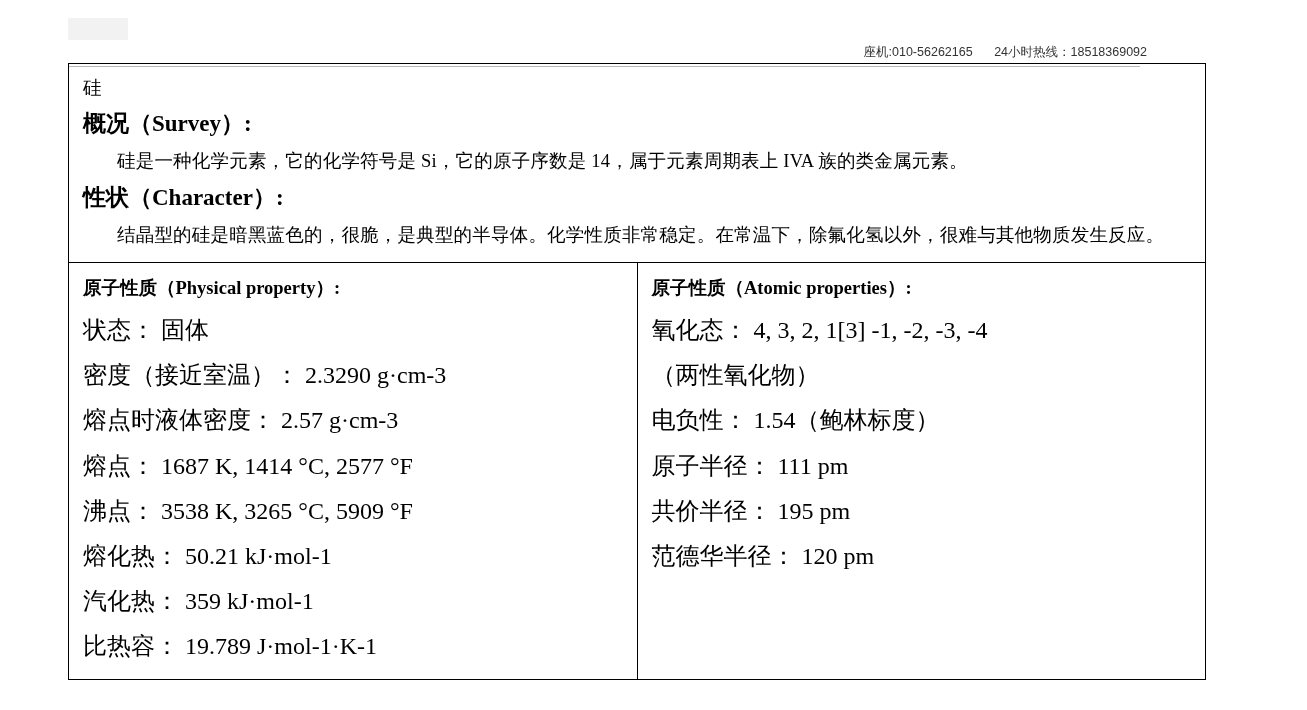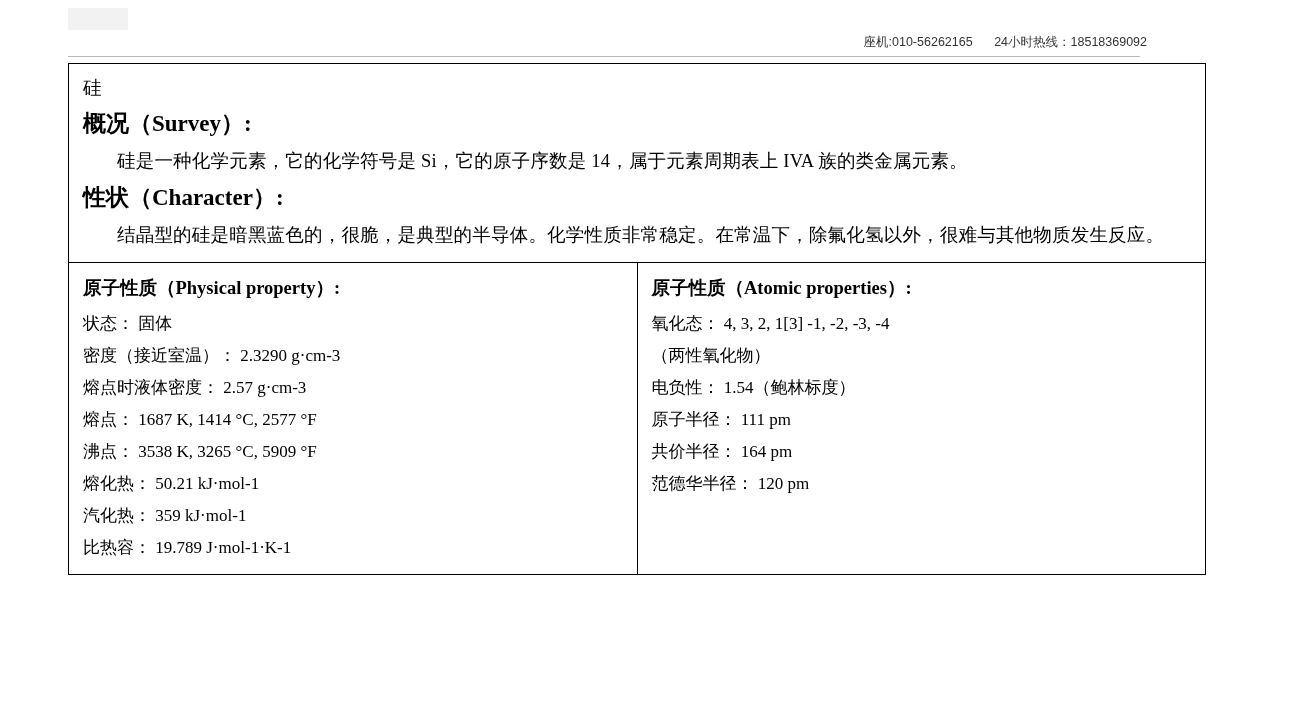--- a/index.html
+++ b/index.html
@@ -16,21 +16,21 @@
   }
   .page {
     position: relative;
     width: 1307px;
     height: 710px;
   }
 
   
   .header {
     position: absolute;
-    top: 2px;
+    top: 12px;
     left: 0;
     width: 1307px;
     height: 56px;
   }
   .logo-box {
     position: absolute;
     left: 68px;
     top: 6px;
     width: 60px;
     height: 22px;
@@ -91,21 +91,21 @@
   .col-left, .col-right {
     width: 50%;
   }
   .prop-head {
     font-size: 18.5px;
     line-height: 1.9;
     font-weight: bold;
     margin-bottom: 2px;
   }
   .prop-line {
-    font-size: 17px;
+    font-size: 24px;
     line-height: 1.88;
     white-space: nowrap;
   }
   .footer-line {
     font-size: 18.5px;
     line-height: 1.9;
     padding-top: 4px;
     padding-bottom: 4px;
   }
 </style>
@@ -145,20 +145,20 @@
           <div class="prop-line">熔化热： 50.21 kJ·mol-1</div>
           <div class="prop-line">汽化热： 359 kJ·mol-1</div>
           <div class="prop-line">比热容： 19.789 J·mol-1·K-1</div>
         </td>
         <td class="col-right">
           <div class="prop-head">原子性质（Atomic properties）:</div>
           <div class="prop-line">氧化态： 4, 3, 2, 1[3] -1, -2, -3, -4</div>
           <div class="prop-line">（两性氧化物）</div>
           <div class="prop-line">电负性： 1.54（鲍林标度）</div>
           <div class="prop-line">原子半径： 111 pm</div>
-          <div class="prop-line">共价半径： 164 pm</div>
+          <div class="prop-line">共价半径： 195 pm</div>
           <div class="prop-line">范德华半径： 120 pm</div>
         </td>
       </tr>
     </tbody>
   </table>
 
 </div>
 
 </body></html>

